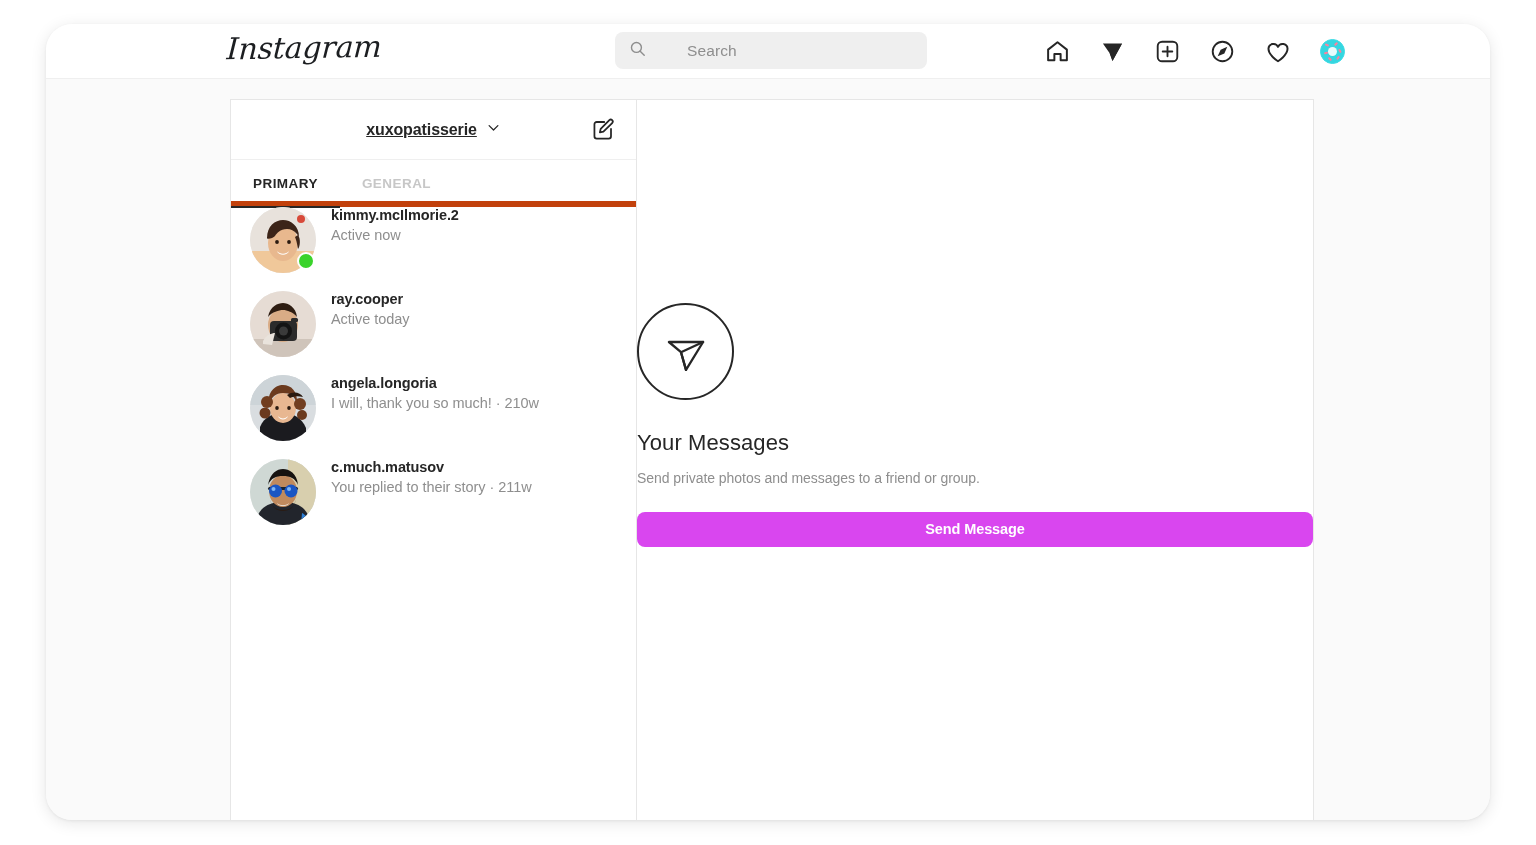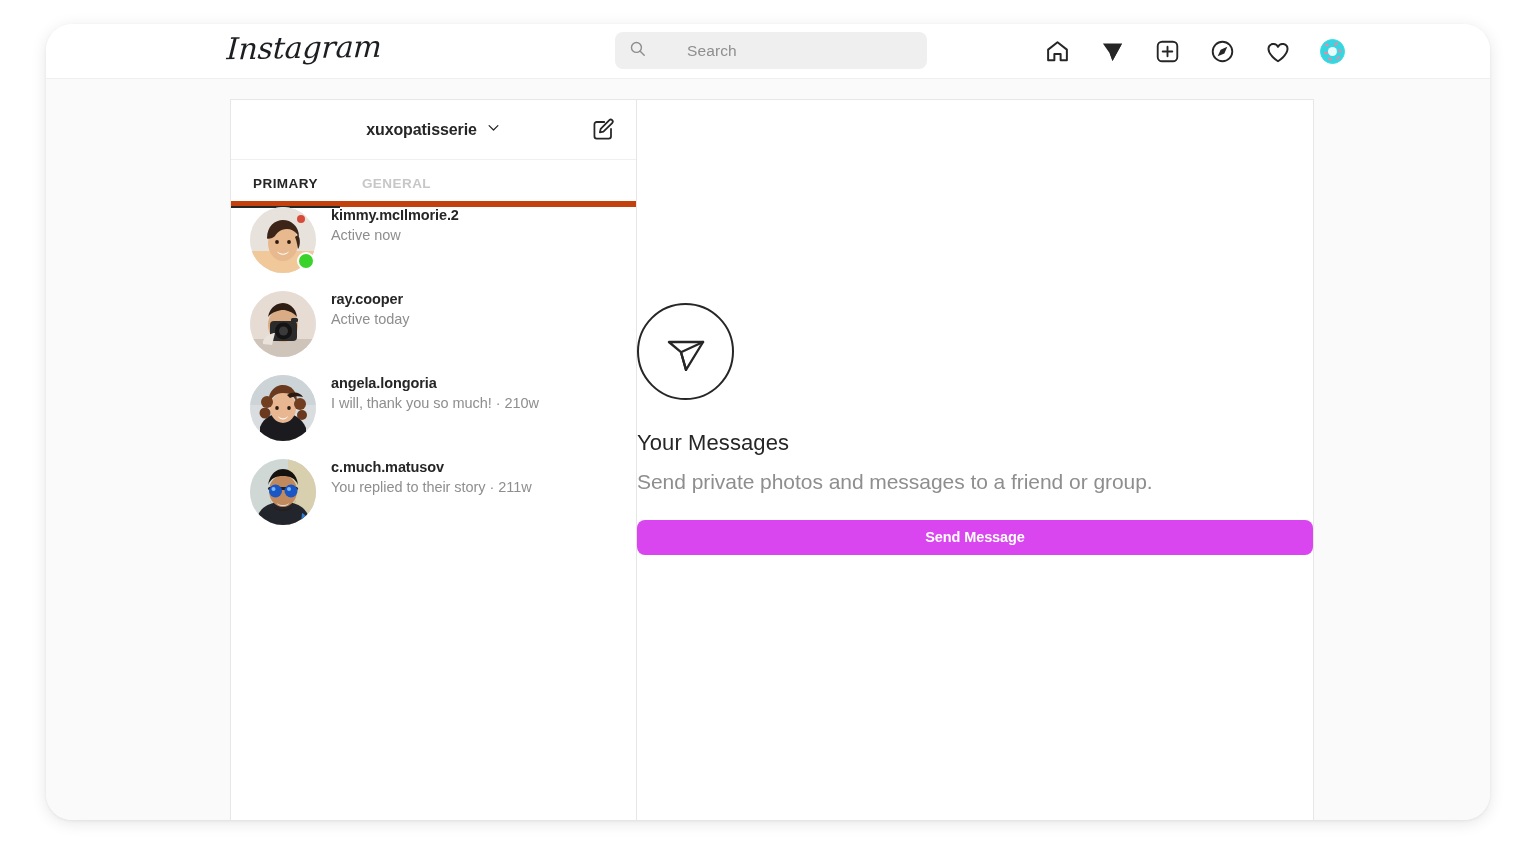--- a/index.html
+++ b/index.html
@@ -129,20 +129,21 @@
     align-items: center;
     justify-content: center;
     gap: 9px;
     cursor: pointer;
   }
   .conv-user-name {
     font-size: 16px;
     font-weight: 700;
     color: #262626;
     letter-spacing: -0.1px;
+    text-decoration: underline;
   }
   .compose-btn { width: 26px; height: 26px; display:flex; align-items:center; justify-content:center; cursor:pointer; }
 
   .tabs {
     height: 47px;
     display: flex;
     border-bottom: 6px solid #c2410c;
   }
   .tab {
     height: 47px;
@@ -218,21 +219,21 @@
     margin-bottom: 30px;
   }
   .empty-title {
     font-size: 22px;
     font-weight: 300;
     color: #262626;
     letter-spacing: 0.1px;
     margin-bottom: 14px;
   }
   .empty-sub {
-    font-size: 21px;
+    font-size: 14px;
     color: #8e8e8e;
     letter-spacing: -0.05px;
     margin-bottom: 26px;
   }
   .send-btn {
     background: #d946ef;
     color: #ffffff;
     font-size: 14.5px;
     font-weight: 700;
     border: none;

